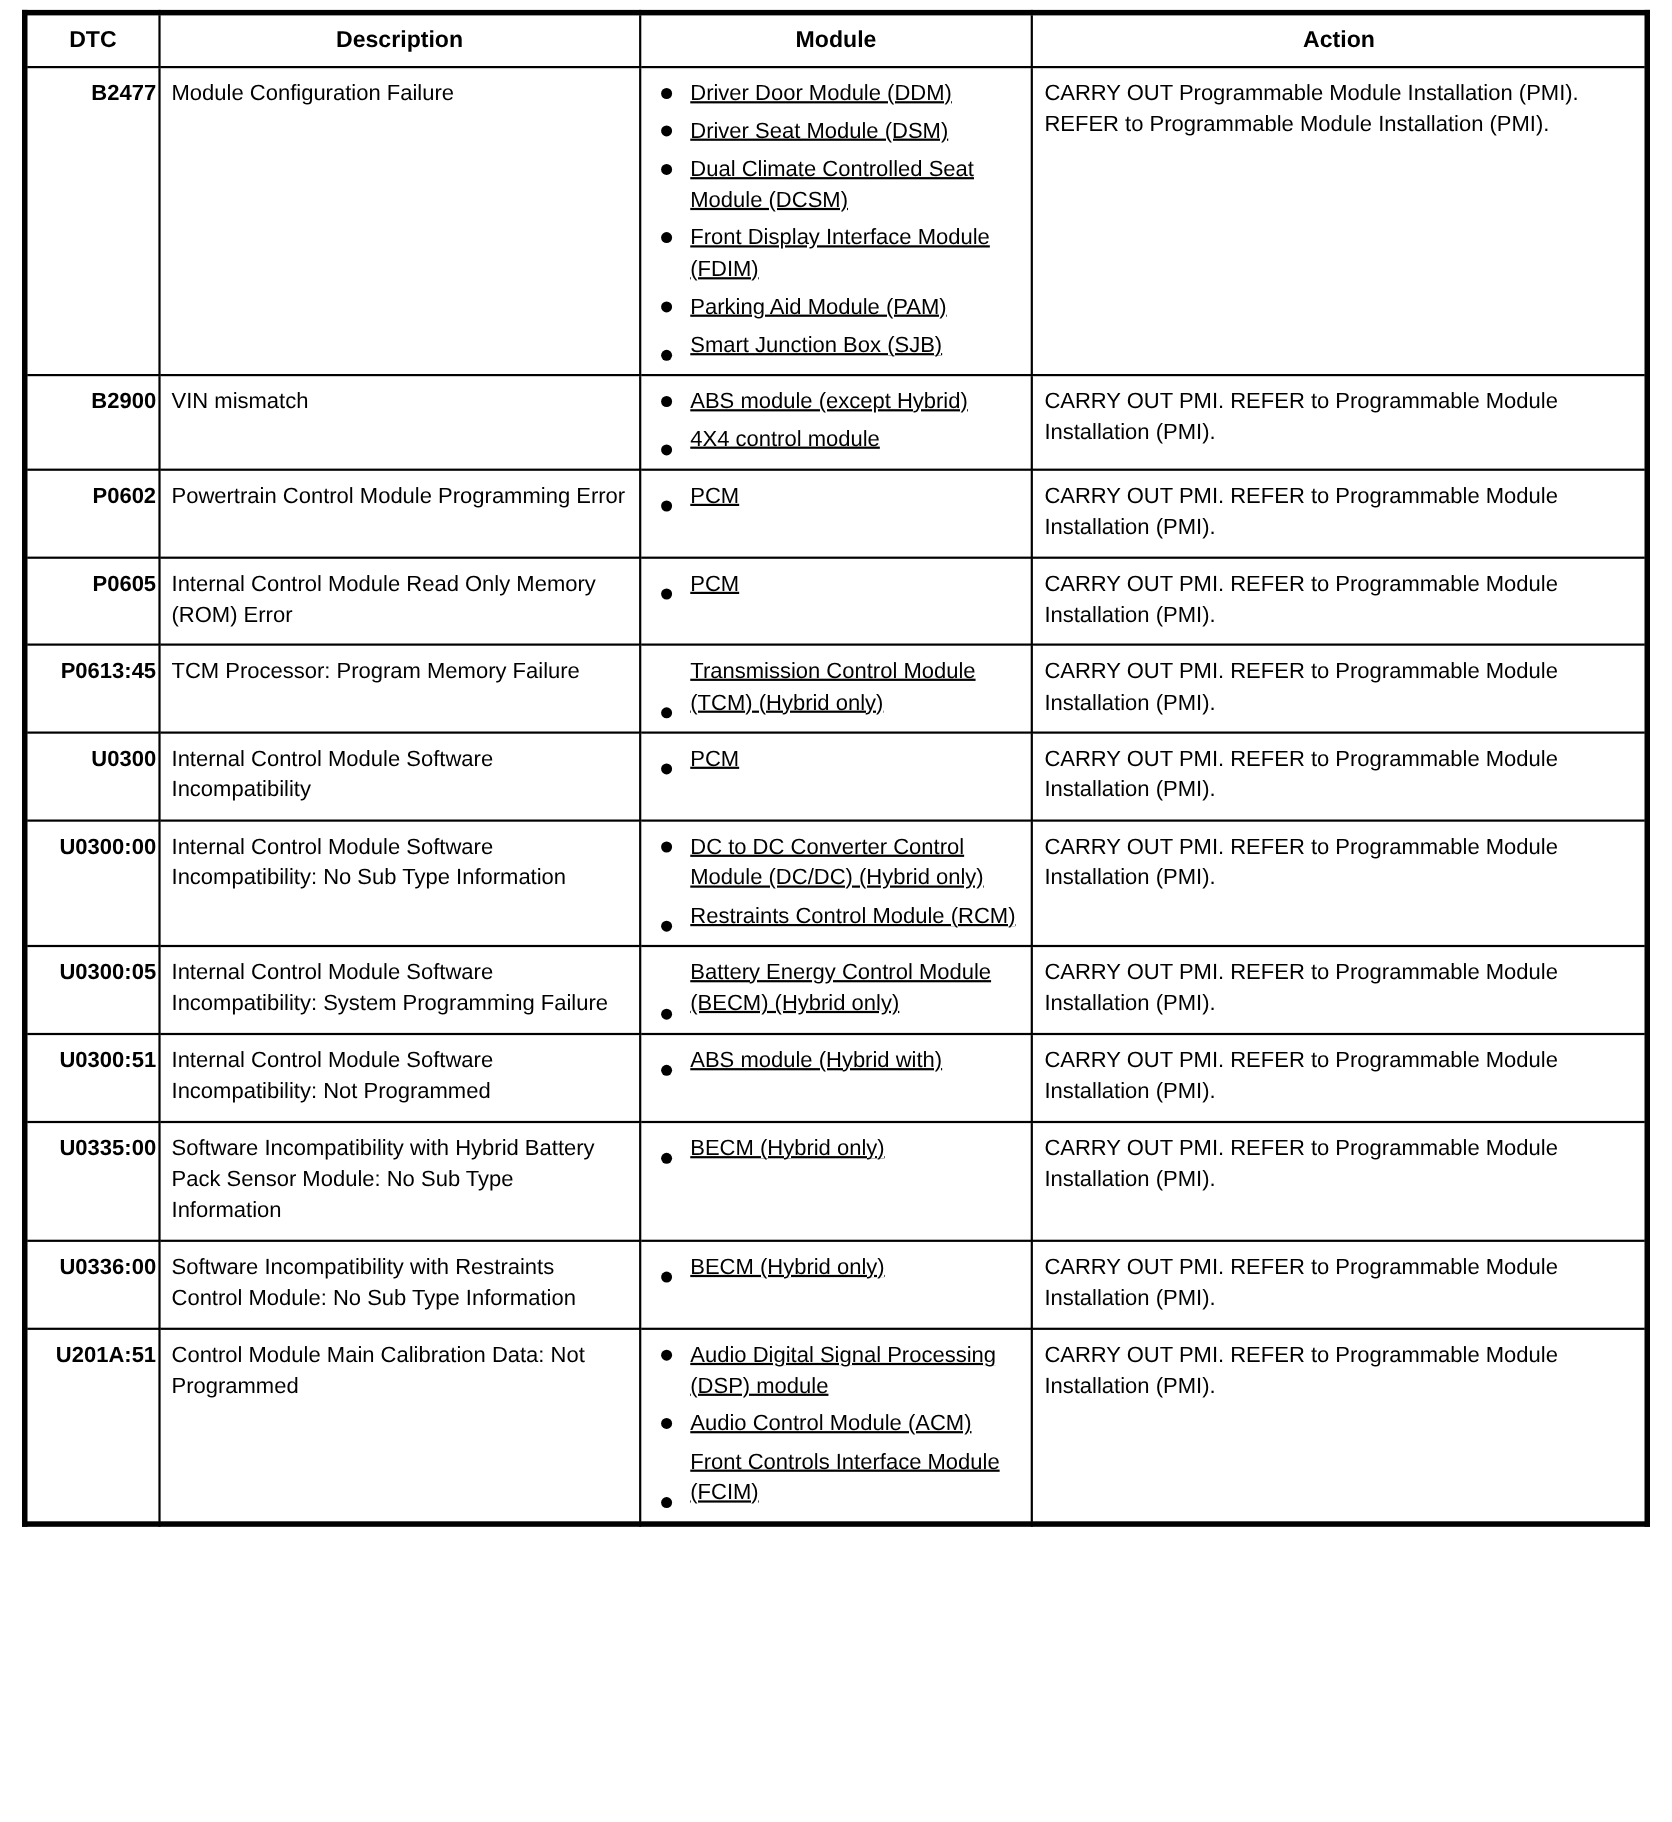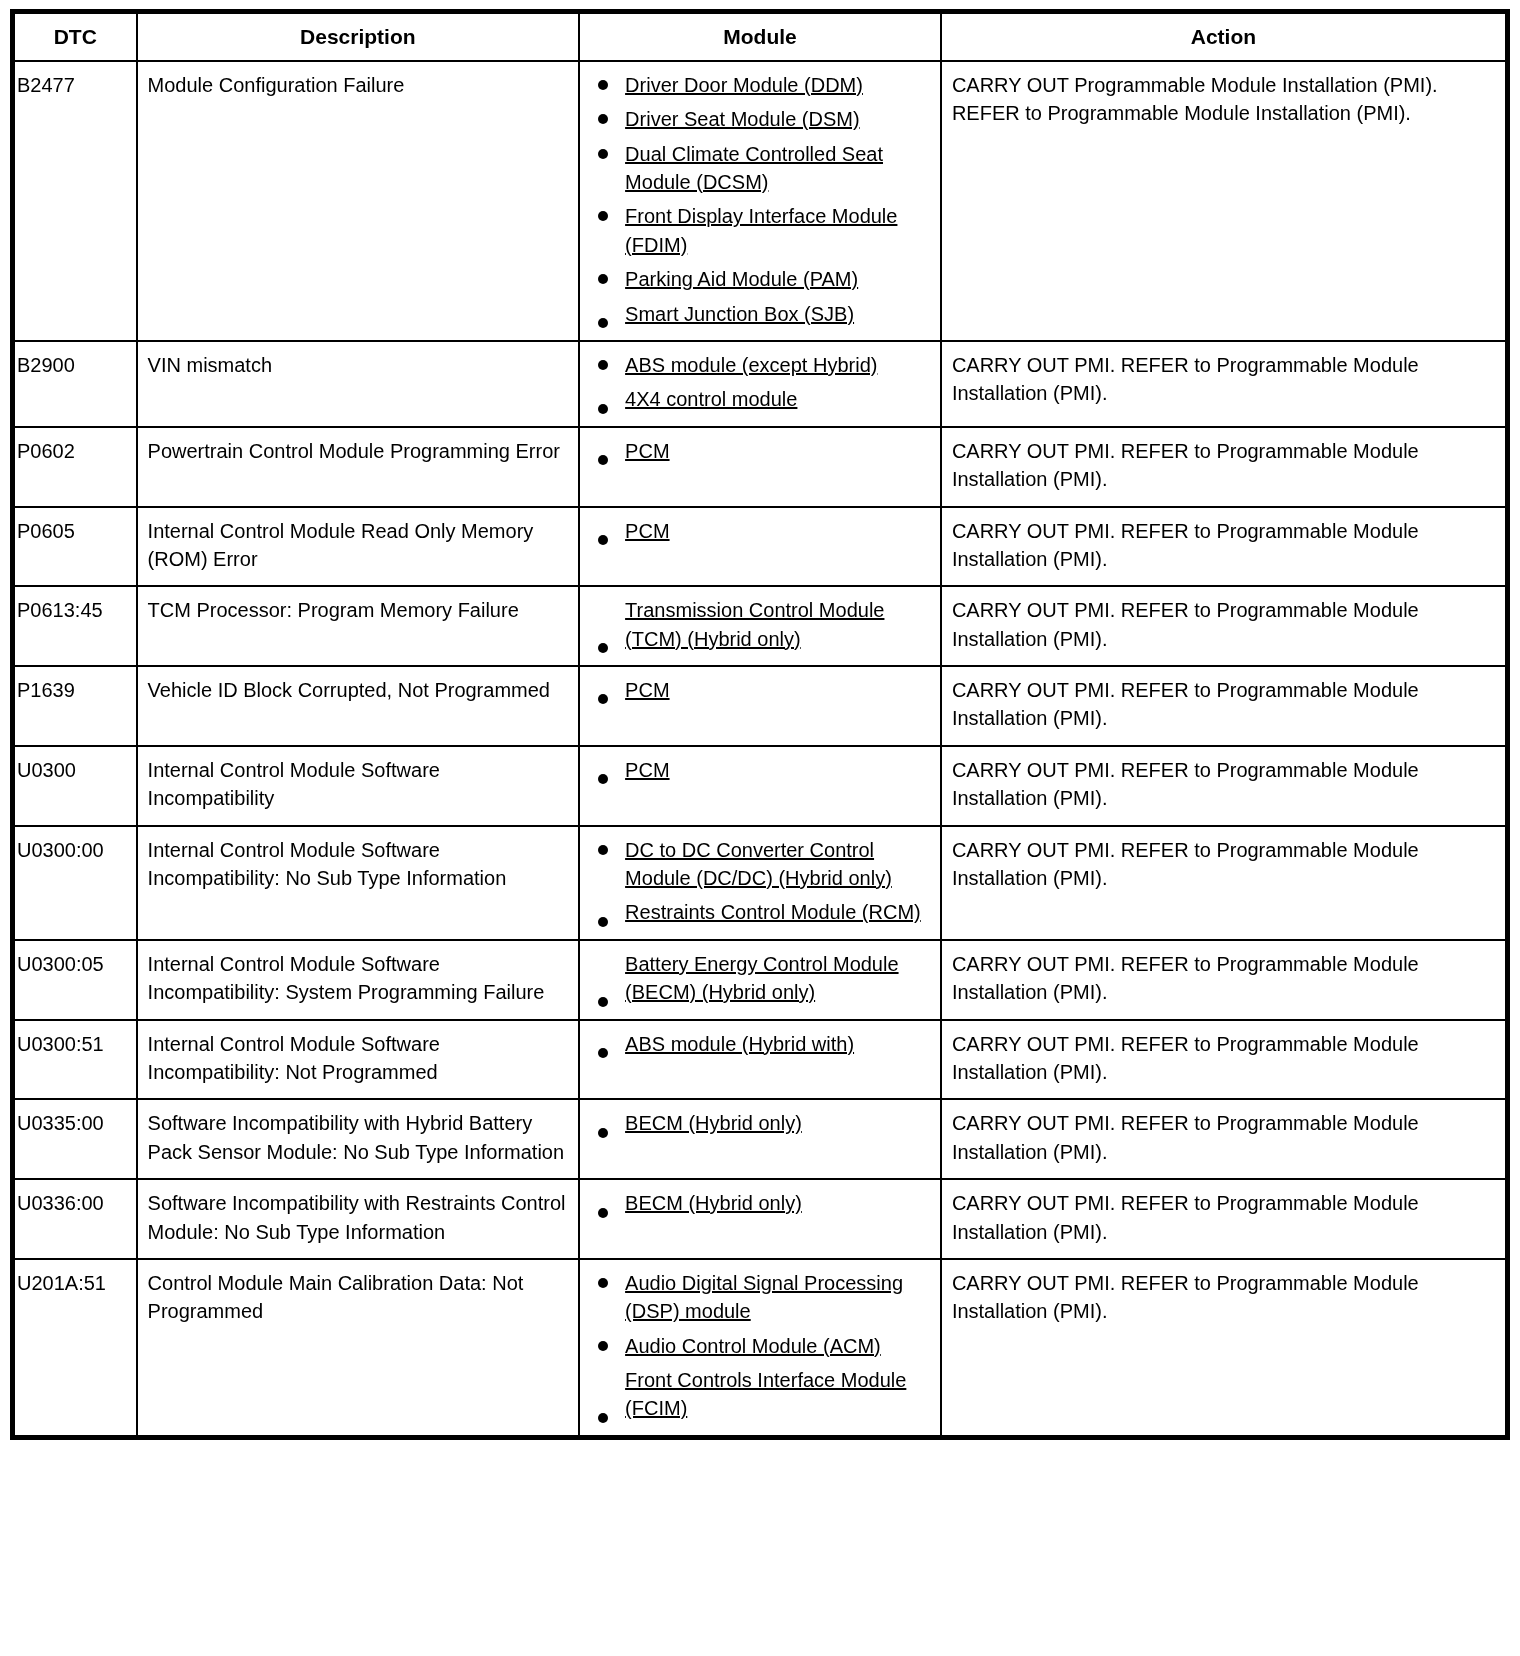--- a/index.html
+++ b/index.html
@@ -5,21 +5,21 @@
   html, body {
     margin: 0;
     padding: 0;
     background: #ffffff;
     color: #000000;
     font-family: "Liberation Sans", "DejaVu Sans", sans-serif;
   }
   .page {
     width: 1520px;
     box-sizing: border-box;
-    padding: 9px 10px;
+    padding: 9px 20px;
     background: #ffffff;
   }
   table.dtc-table {
     width: 100%;
     border-collapse: collapse;
     table-layout: fixed;
     border: 5px solid #000000;
     background: #ffffff;
   }
   col.col-dtc   { width: 8.3%; }
@@ -37,23 +37,24 @@
   th {
     font-weight: bold;
     text-align: center;
     padding: 8px 6px;
     font-size: 21px;
   }
   td {
     padding: 9px 10px 12px 10px;
   }
   td.dtc-cell {
-    text-align: left;
+    text-align: right;
     padding-left: 2px;
     padding-right: 2px;
+    font-weight: bold;
   }
   td.source-cell {
     padding-left: 6px;
     text-decoration: underline;
   }
   ul.source-list {
     margin: 0;
     padding: 0;
     list-style: none;
   }
@@ -182,33 +183,20 @@
             <ul class="source-list">
               <li>
                 <span class="bullet"></span>
                 <span class="src-text">Transmission Control Module (TCM) (Hybrid only)</span>
               </li>
             </ul>
           </td>
           <td class="action-cell">CARRY OUT PMI. REFER to Programmable Module Installation (PMI).</td>
         </tr>
         <tr>
-          <td class="dtc-cell">P1639</td>
-          <td class="description-cell">Vehicle ID Block Corrupted, Not Programmed</td>
-          <td class="source-cell">
-            <ul class="source-list">
-              <li>
-                <span class="bullet"></span>
-                <span class="src-text">PCM</span>
-              </li>
-            </ul>
-          </td>
-          <td class="action-cell">CARRY OUT PMI. REFER to Programmable Module Installation (PMI).</td>
-        </tr>
-        <tr>
           <td class="dtc-cell">U0300</td>
           <td class="description-cell">Internal Control Module Software Incompatibility</td>
           <td class="source-cell">
             <ul class="source-list">
               <li>
                 <span class="bullet"></span>
                 <span class="src-text">PCM</span>
               </li>
             </ul>
           </td>

